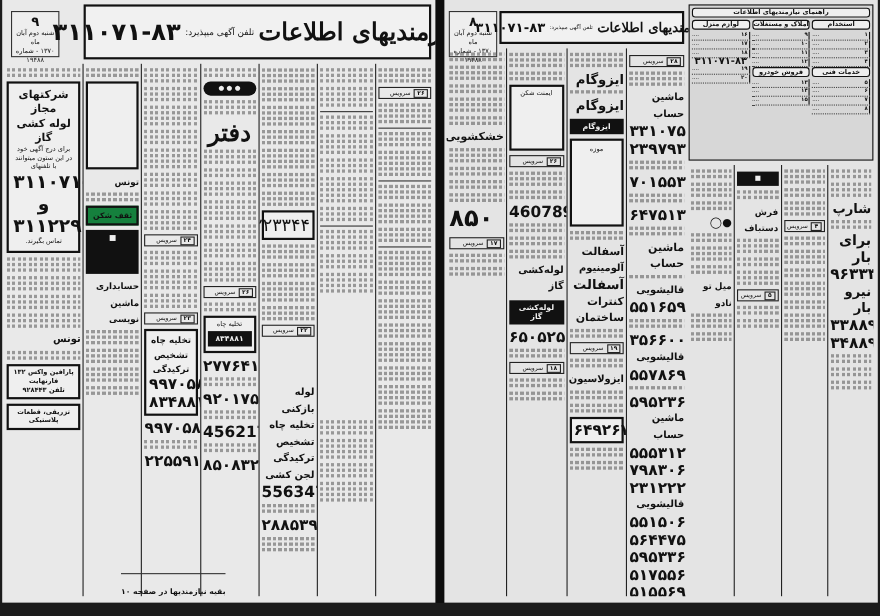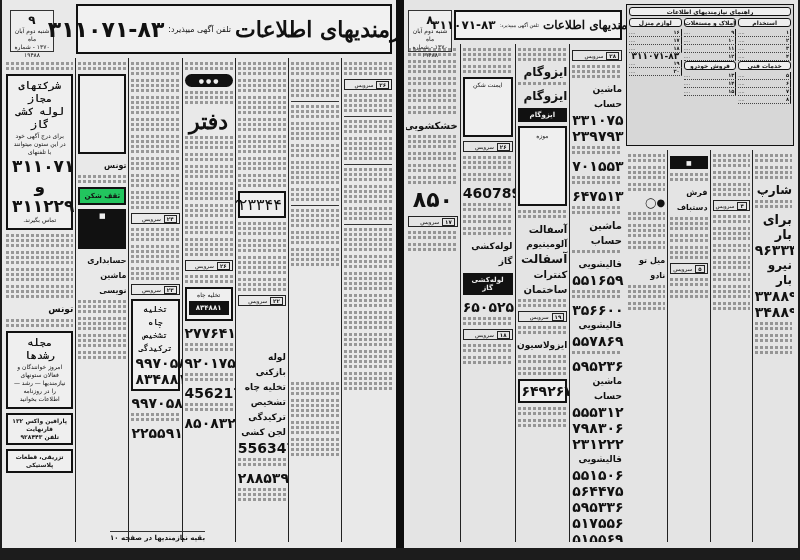--- a/index.html
+++ b/index.html
@@ -24,29 +24,29 @@
   .col { flex: 1; border-left: 1px solid #222; padding: 2px 2px; overflow: hidden; position: relative; }
   .col:last-child { border-left: none; }
 
   .ad { font-size: 5.5px; line-height: 7px; margin-bottom: 4px; text-align: right; color: #222; }
   .ad .line { display: block; height: 3px; background: repeating-linear-gradient(90deg,#555 0 3px,transparent 3px 5px); margin: 2px 0; opacity: .55; }
   .sep { height: 1px; background: #333; margin: 3px 0; }
   .secbox { border: 1px solid #222; height: 11px; margin: 4px 0; display: flex; align-items: center; font-size: 5.5px; padding: 0 2px; gap: 3px; }
   .secbox .sn { border: 1px solid #222; padding: 0 2px; font-weight: bold; }
 
   .bigad { border: 2px solid #111; padding: 4px; text-align: center; margin: 4px 0; background: #efefef; }
-  .bigad .t1 { font-weight: bold; font-size: 10px; line-height: 13px; font-family: Liberation Mono, monospace; }
+  .bigad .t1 { font-weight: bold; font-size: 10px; line-height: 13px; }
   .bigad .t2 { font-size: 6px; line-height: 8px; }
   .bigad .big { font-weight: bold; font-size: 17px; line-height: 20px; direction: ltr; }
   .blackbox { background: #111; color: #eee; padding: 3px; text-align: center; font-size: 7px; font-weight: bold; margin: 4px 0; }
   .huge { font-family: "DejaVu Serif", serif; font-weight: bold; font-size: 22px; text-align: center; line-height: 26px; }
   .numbig { font-weight: bold; font-size: 14px; line-height: 16px; direction: ltr; text-align: center; display: block; }
-  .numhuge { font-weight: bold; font-size: 22px; line-height: 24px; direction: ltr; text-align: center; display: block; }
+  .numhuge { font-weight: bold; font-size: 22px; line-height: 24px; direction: ltr; text-align: left; display: block; }
   .word { font-weight: bold; font-size: 12px; text-align: right; line-height: 15px; }
-  .footer { position: absolute; bottom: 6px; font-size: 7px; font-weight: bold; border-top: 1px solid #333; padding-top: 2px; }
+  .footer { position: absolute; bottom: 6px; font-size: 7px; font-weight: bold; border-top: 1px solid #333; padding-top: 12px; }
 
   .index-block { position: absolute; top: 4px; border: 1px solid #111; background: #d7d7d7; font-size: 5px; line-height: 7px; padding: 2px; overflow: hidden; }
   .index-block .ih { background: #eee; border: 1px solid #111; border-radius: 3px; font-weight: bold; font-size: 6px; text-align: center; margin-bottom: 2px; }
   .index-row { display: flex; justify-content: space-between; border-bottom: 1px dotted #444; }
   .index-row .n { border-right: 1px solid #111; padding-right: 1px; font-weight: bold; }
   .bottom-shade { position: absolute; left: 0; right: 0; bottom: 0; height: 12px; background: #1c1c1c; }
 </style>
 </head>
 <body>
 
@@ -493,21 +493,21 @@
             <span class="line"></span>
           </div>
         <div class="bigad" style="height:80px;padding:2px">
           <div class="t2"><span class="line"></span></div>
         </div>
         <div class="word" style="font-size:8px">تونس</div>
         <div class="ad">
             <span class="line"></span>
             <span class="line"></span>
           </div>
-        <div class="blackbox" style="background:#22c55e;color:#111;border:2px solid #111">ثقف شکن</div>
+        <div class="blackbox" style="background:#15803d;color:#111;border:2px solid #111">ثقف شکن</div>
         <div class="blackbox" style="height:40px">■</div>
         <div class="word" style="font-size:8px">حسابداری</div>
         <div class="word" style="font-size:8px">ماشین نویسی</div>
         <div class="ad">
             <span class="line"></span>
             <span class="line"></span>
             <span class="line"></span>
           </div>
         <div class="ad">
             <span class="line"></span>
@@ -556,24 +556,20 @@
         <div class="ad">
             <span class="line"></span>
             <span class="line"></span>
             <span class="line"></span>
           </div>
         <div class="word" style="font-size:9px">تونس</div>
         <div class="ad">
             <span class="line"></span>
             <span class="line"></span>
           </div>
-        <div class="bigad">
-          <div class="t1">مجله رشدها</div>
-          <div class="t2">امروز خوانندگان و فعالان ستونهای نیازمندیها — رشد — را در روزنامه اطلاعات بخوانید</div>
-        </div>
         <div class="bigad" style="padding:2px">
           <div class="t2" style="font-weight:bold">پارافین واکس ۱۳۲ فارنهایت</div>
           <div class="t2" style="font-weight:bold">تلفن ۹۲۸۴۴۳</div>
         </div>
         <div class="bigad" style="padding:2px">
           <div class="t2" style="font-weight:bold">تزریقی، قطعات پلاستیکی</div>
         </div>
       </div>
     </div>
     <div class="footer" style="left:108px;">بقیه نیازمندیها در صفحه ۱۰</div>

